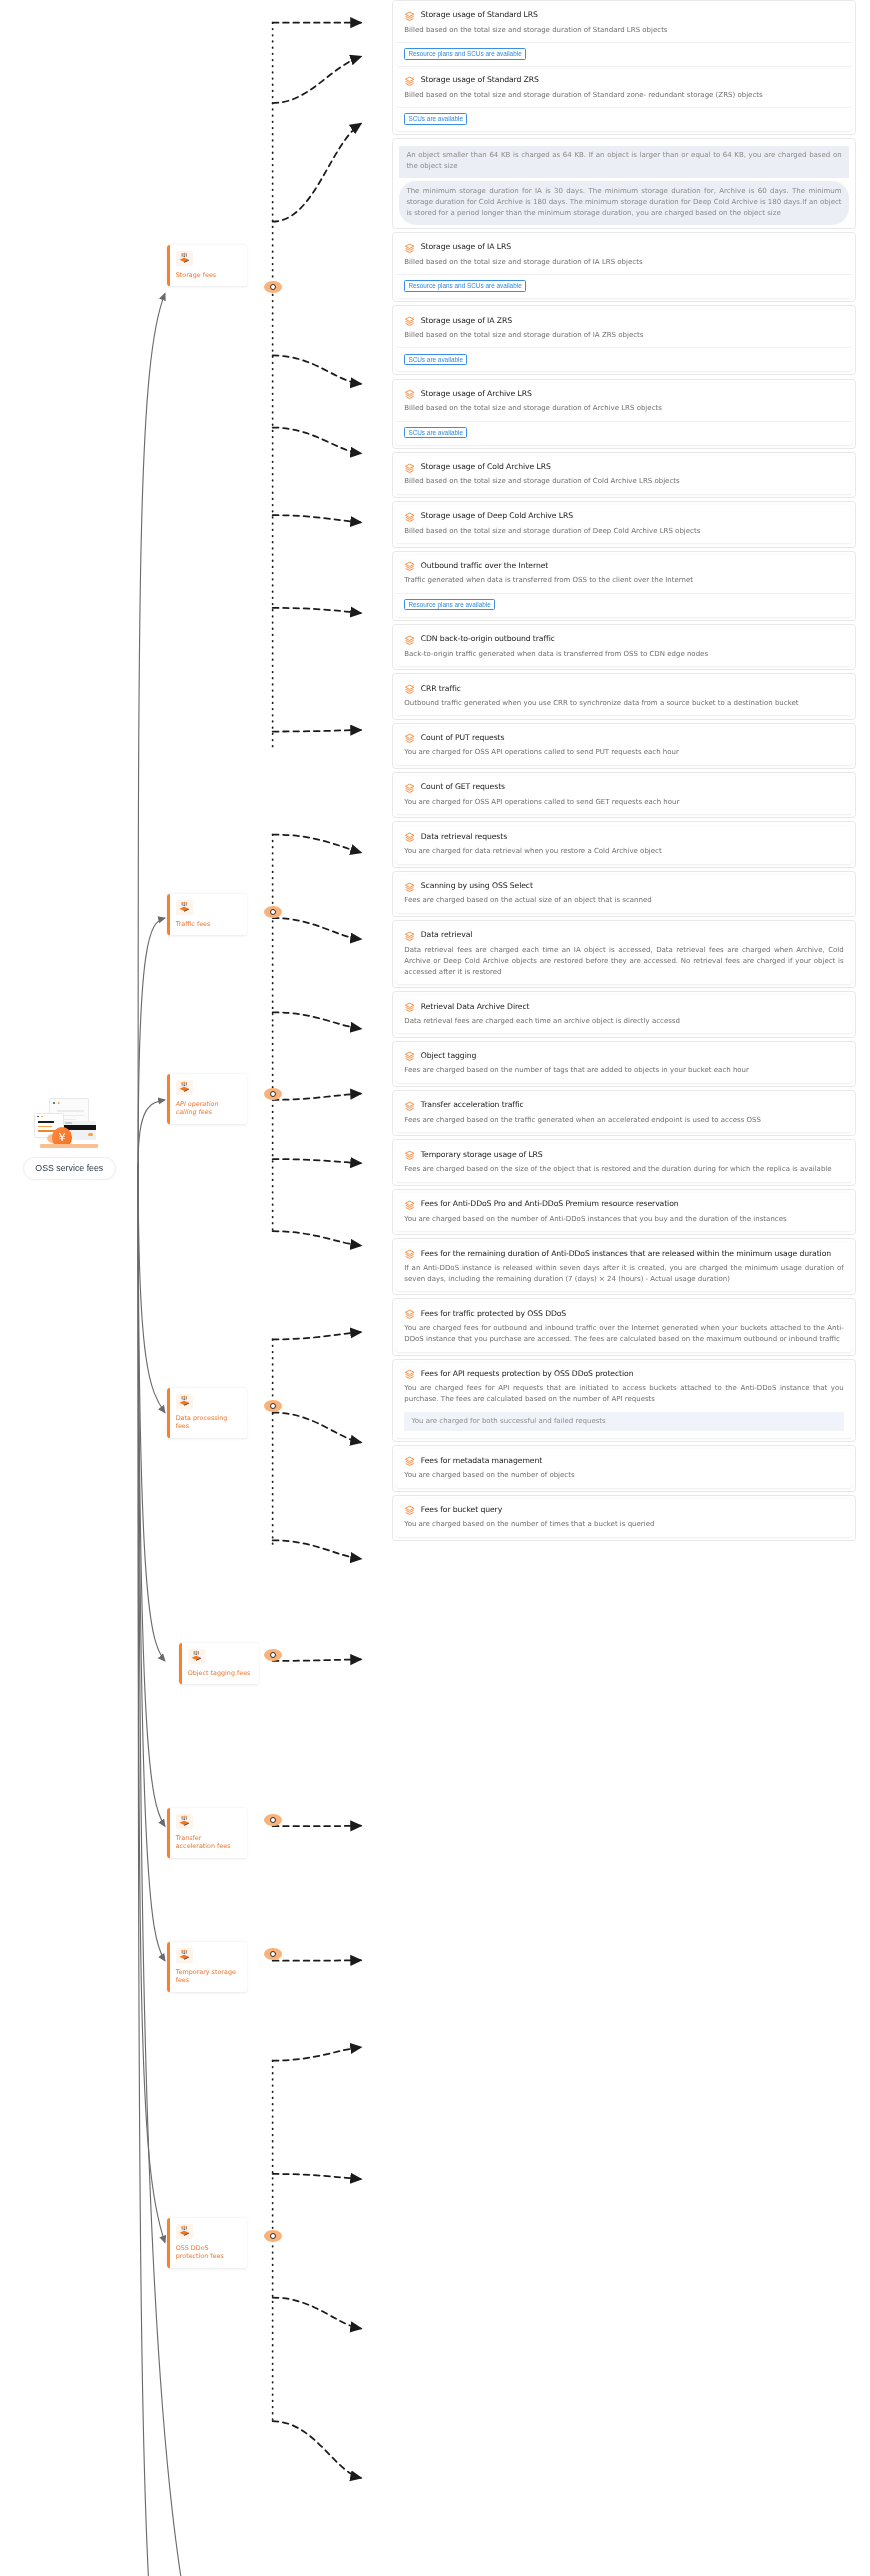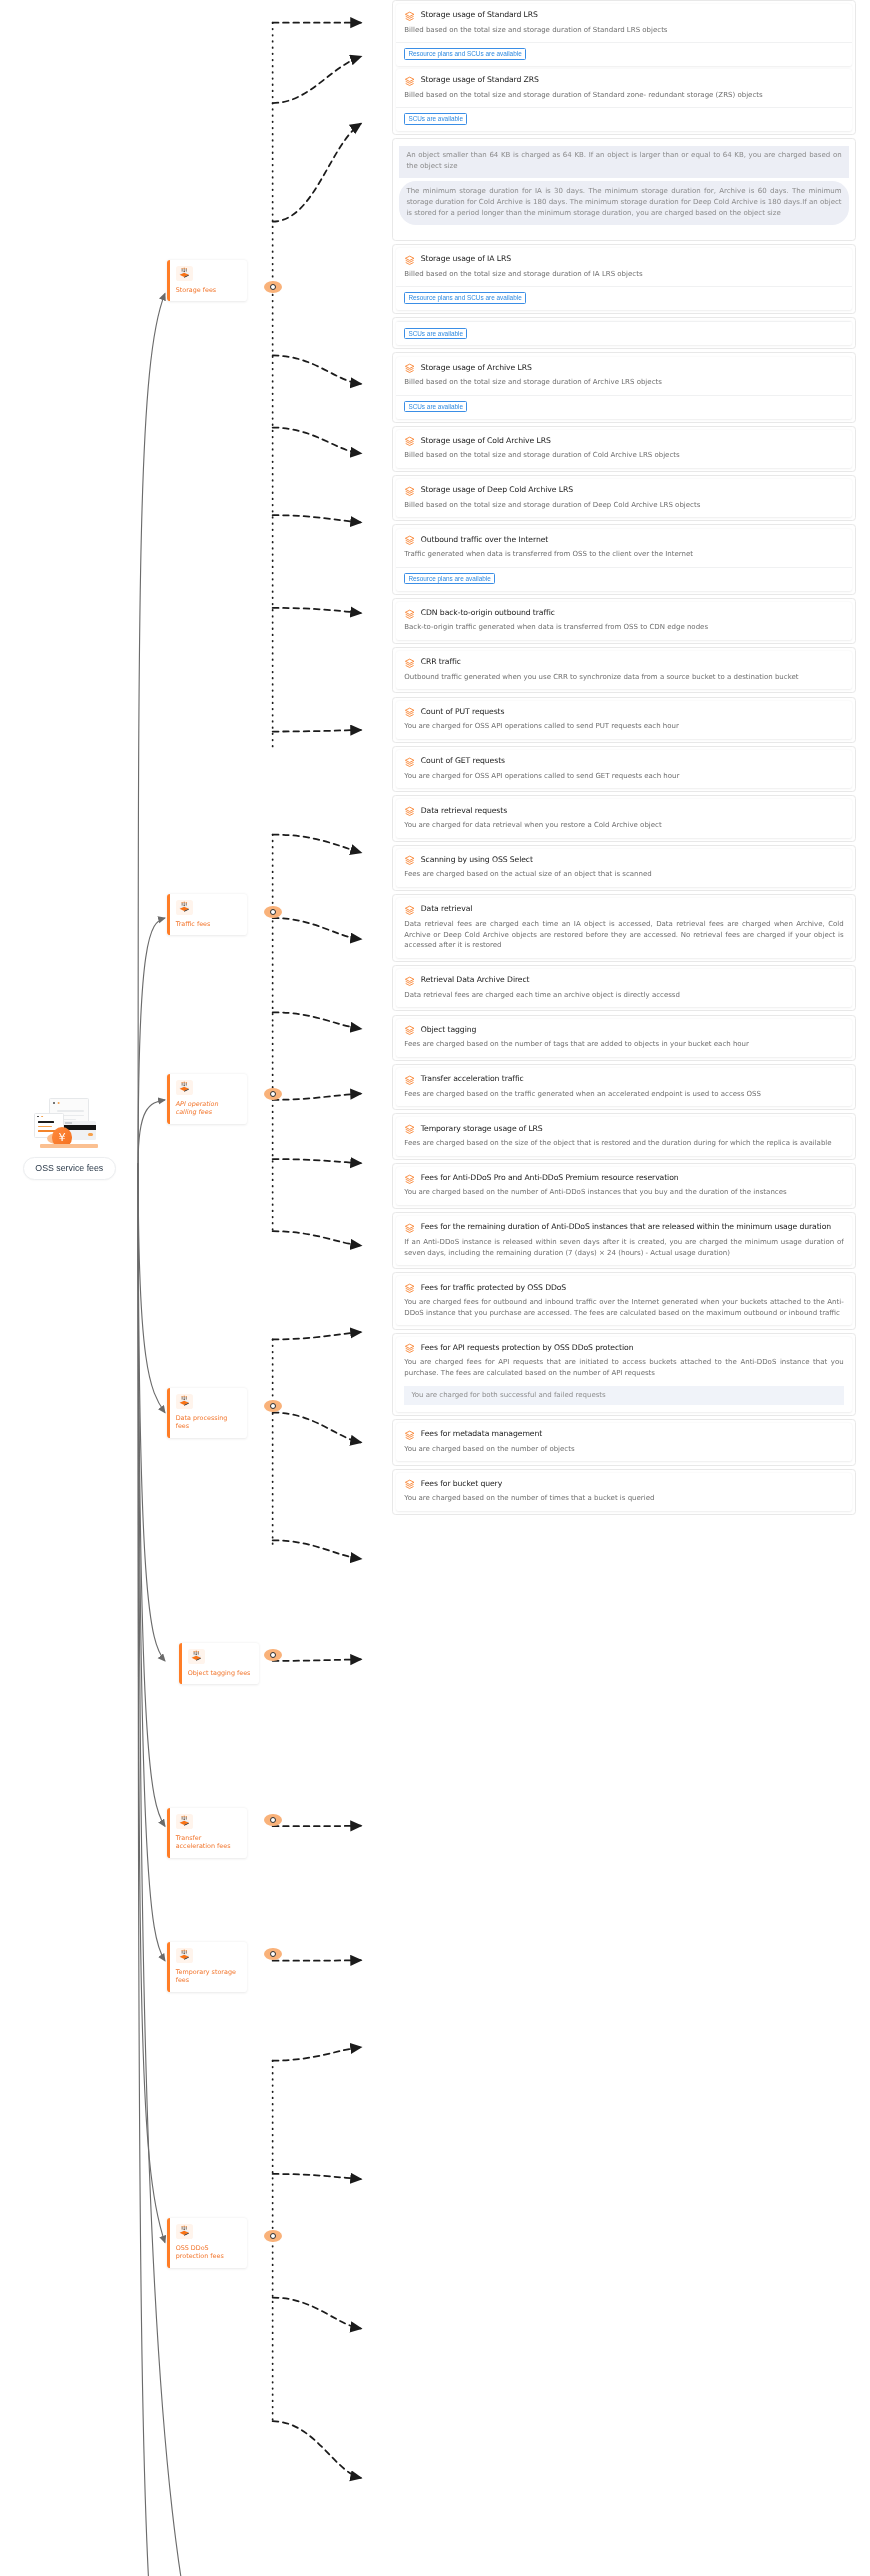--- a/index.html
+++ b/index.html
@@ -229,21 +229,21 @@
   .note-block {
     background: #eceef5;
     color: #8a8a8a;
     font-size: 7px;
     line-height: 1.62;
     text-align: justify;
     padding: 4.6px 7.2px 5.2px 7.2px;
     margin-bottom: 3.1px;
     font-family: "DejaVu Sans", sans-serif;
   }
-  .note-block:last-child { margin-bottom: 12px; border-radius: 17px; }
+  .note-block:last-child { margin-bottom: 0; border-radius: 17px; }
 
   
   .card-note {
     background: #f0f3f9;
     color: #8d8d8d;
     font-size: 7px;
     line-height: 1.5;
     padding: 4.1px 7.2px 4.6px 7.2px;
     font-family: "DejaVu Sans", sans-serif;
   }
@@ -349,21 +349,21 @@
         <div class="ri-wf-l3"></div>
       </div>
       <div class="ri-coin-shadow"></div>
       <div class="ri-coin">¥</div>
       <div class="ri-base"></div>
     </div>
     <div class="root-pill">OSS service fees</div>
   </div>
 
   <div id="branch-layer">
-      <div class="branch-node" style="left: 167px; top: 260px;">
+      <div class="branch-node" style="left: 167px; top: 245px;">
         <div class="branch-icon-box">
           <svg class="iso-icon" viewBox="0 0 24 24" xmlns="http://www.w3.org/2000/svg">
       <line x1="8" y1="3" x2="8" y2="9" stroke="#1b1b1b" stroke-width="1.1"></line>
       <line x1="12" y1="2" x2="12" y2="9" stroke="#1b1b1b" stroke-width="1.1"></line>
       <line x1="16" y1="3" x2="16" y2="9" stroke="#1b1b1b" stroke-width="1.1"></line>
       <circle cx="8" cy="3" r="1.2" fill="#f98a33"></circle>
       <circle cx="12" cy="2.2" r="1.3" fill="#f98a33"></circle>
       <circle cx="16" cy="3" r="1.2" fill="#f98a33"></circle>
       <circle cx="12" cy="9.6" r="1.5" fill="#1b1b1b"></circle>
       <ellipse cx="12" cy="12" rx="9.5" ry="2.4" fill="#eceff2"></ellipse>
@@ -573,20 +573,33 @@
               </span>
               <div class="fee-title">Storage usage of IA LRS</div>
             </div>
             <div class="fee-desc nojustify">Billed based on the total size and storage duration of IA LRS objects</div>
           </div>
           <div class="fee-card-foot"><span class="tag">Resource plans and SCUs are available</span></div>
         </div>
       </div>
       <div class="card-group">
         <div class="fee-card">
+          <div class="fee-card-body">
+            <div class="fee-card-head">
+              <span style="display: flex;">
+                <svg class="layers-icon" viewBox="0 0 24 24" xmlns="http://www.w3.org/2000/svg" fill="none" stroke="#f97316" stroke-width="1.7" stroke-linejoin="round">
+      <path d="M12 2.4 L21 7 L12 11.6 L3 7 Z"></path>
+      <path d="M3.6 11.3 L12 15.5 L20.4 11.3"></path>
+      <path d="M3.6 15.9 L12 20.1 L20.4 15.9"></path>
+    </svg>
+              </span>
+              <div class="fee-title">Storage usage of IA ZRS</div>
+            </div>
+            <div class="fee-desc nojustify">Billed based on the total size and storage duration of IA ZRS objects</div>
+          </div>
           <div class="fee-card-foot"><span class="tag">SCUs are available</span></div>
         </div>
       </div>
       <div class="card-group">
         <div class="fee-card">
           <div class="fee-card-body">
             <div class="fee-card-head">
               <span style="display: flex;">
                 <svg class="layers-icon" viewBox="0 0 24 24" xmlns="http://www.w3.org/2000/svg" fill="none" stroke="#f97316" stroke-width="1.7" stroke-linejoin="round">
       <path d="M12 2.4 L21 7 L12 11.6 L3 7 Z"></path>

